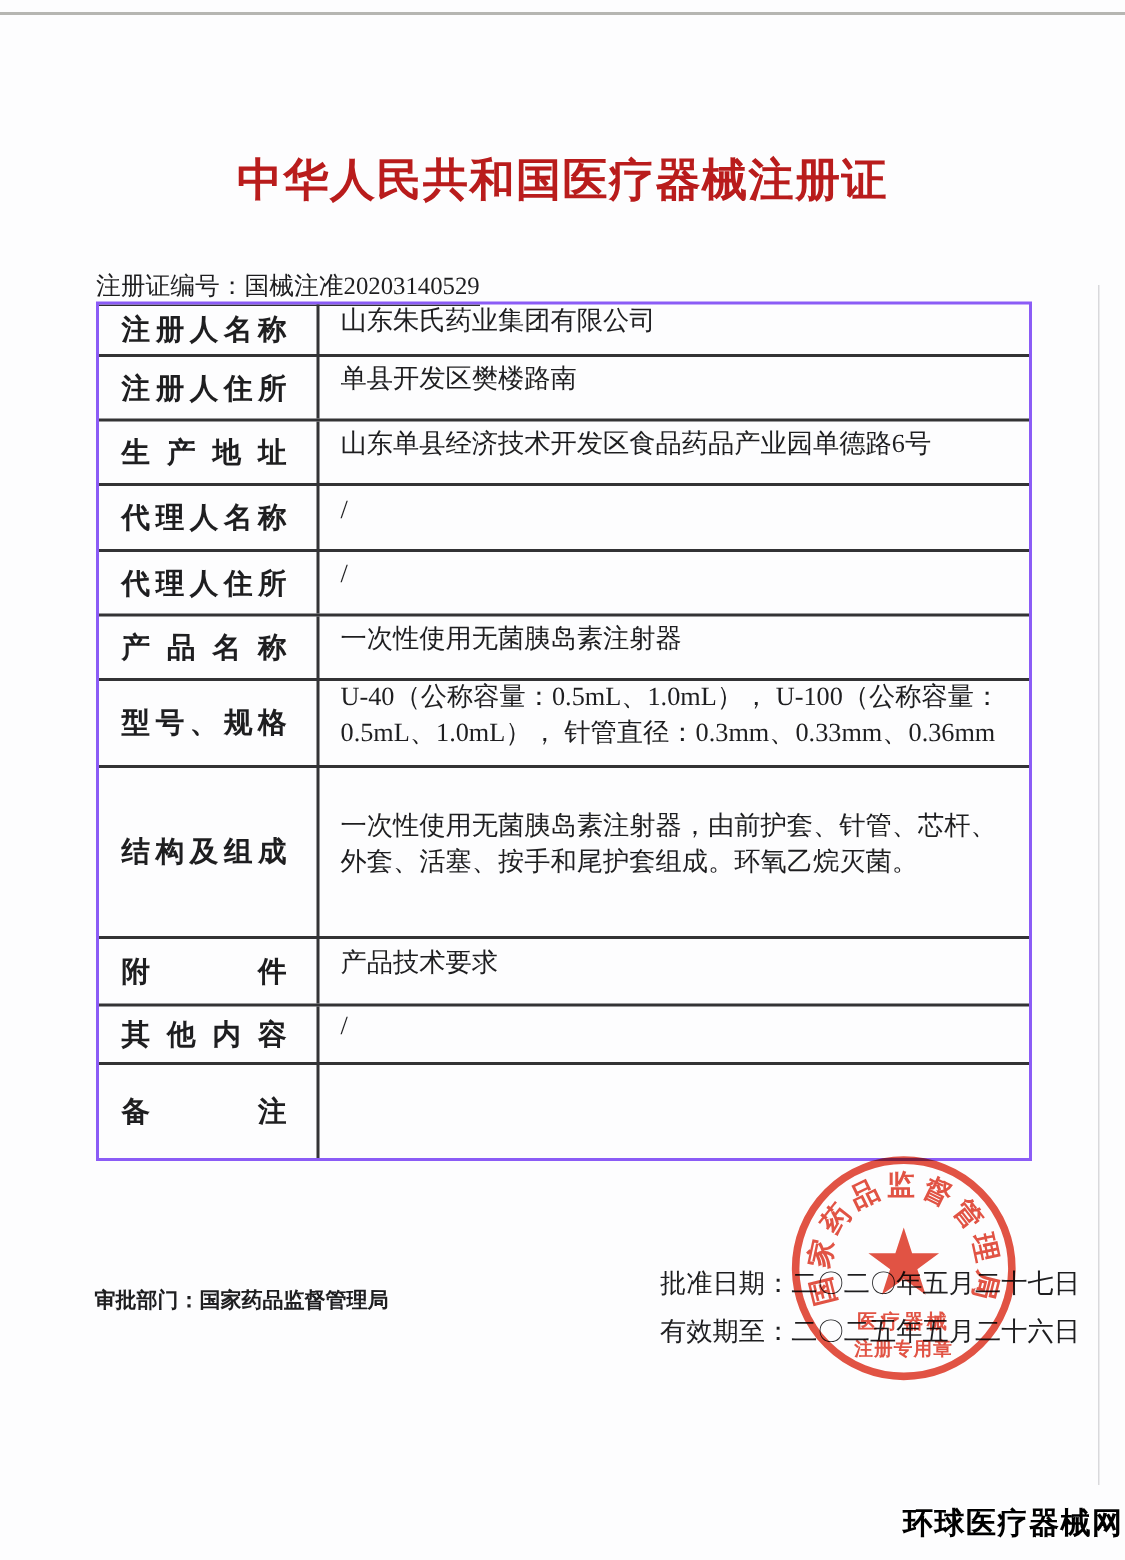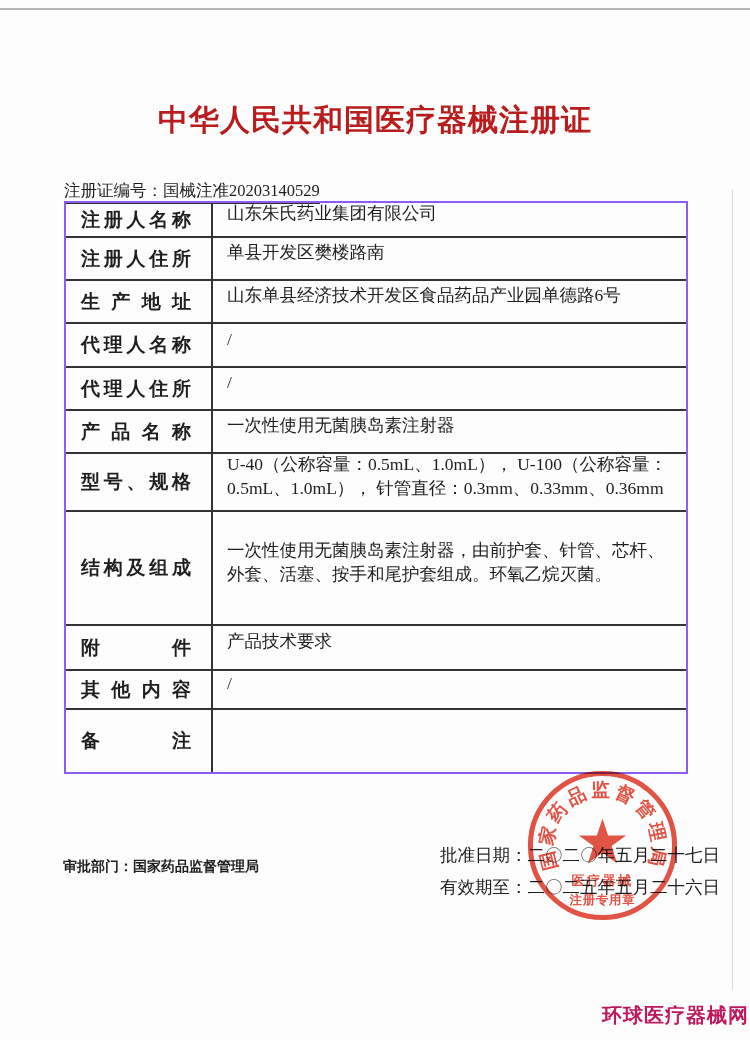--- a/index.html
+++ b/index.html
@@ -77,21 +77,21 @@
     opacity:0.9;
     mix-blend-mode:multiply;
     pointer-events:none;
   }
   .stamp text { font-family:"Liberation Serif", serif; font-weight:600; }
 
   .watermark {
     position:absolute; left:602px; top:1002px;
     font-size:20px; font-weight:700; letter-spacing:1px;
     font-family:Liberation Sans, sans-serif;
-    color:#be185d;
+    color:#000000;
     text-shadow:-1px -1px 0 #ffffff, 1px -1px 0 #ffffff, -1px 1px 0 #ffffff, 1px 1px 0 #ffffff;
     white-space:nowrap;
   }
 </style>
 </head>
 <body>
 
 <div class="page">
 
   <div class="scan-top-line"></div>

